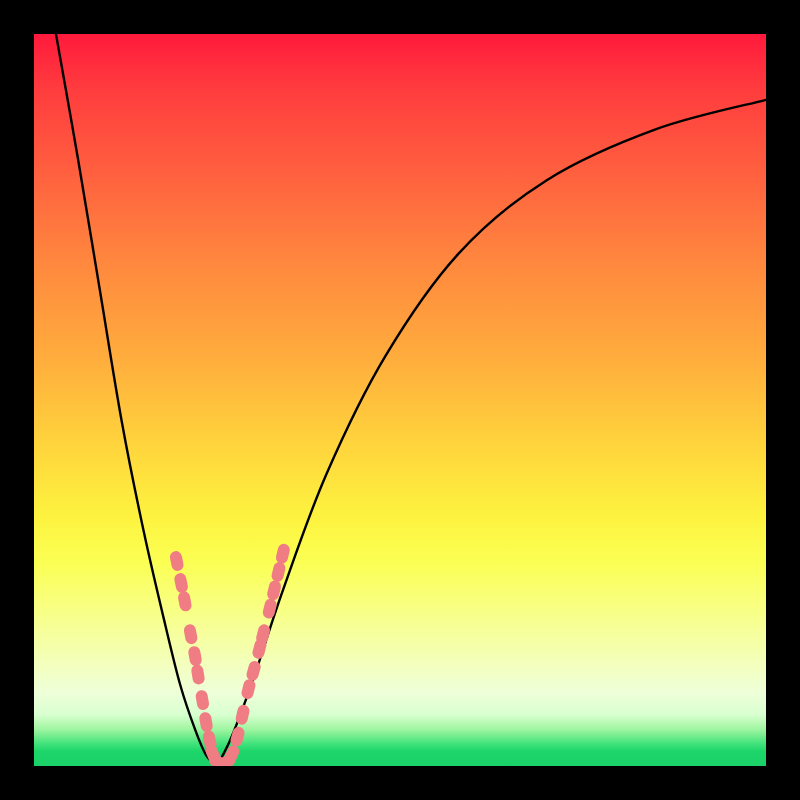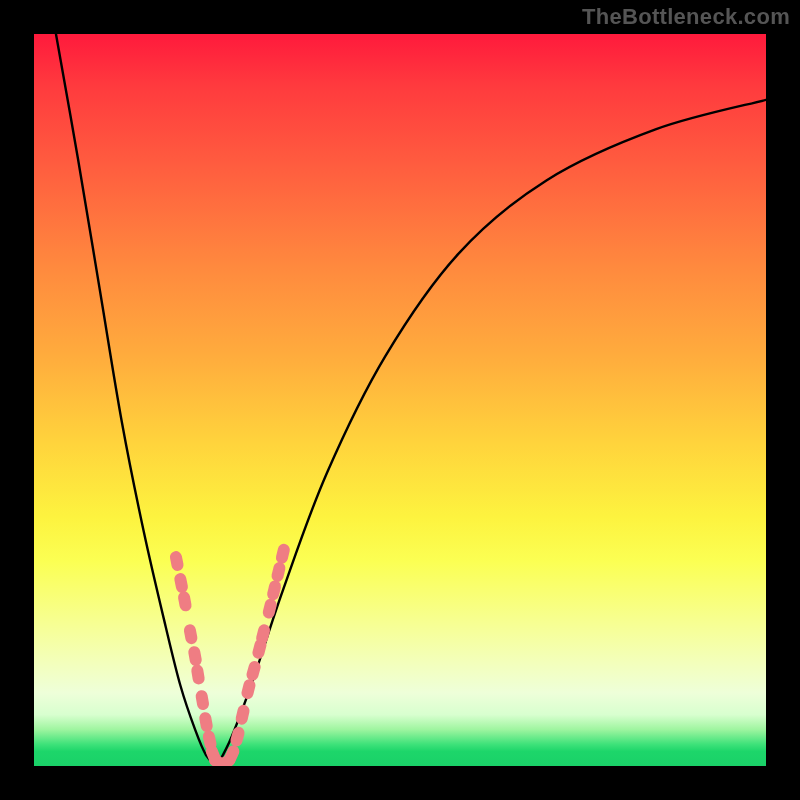--- a/index.html
+++ b/index.html
@@ -61,21 +61,20 @@
   }
   svg.curves {
     position: absolute;
     inset: 0;
   }
 </style>
 </head>
 <body>
 
 <div class="frame">
-  <div class="watermark">TheBottleneck.com</div>
   <div class="plot">
     <div class="gradient"></div>
     <svg class="curves" viewBox="0 0 732 732" preserveAspectRatio="none">
       <g id="curve-layer">
           <path d="M 21.96 0.00 C 25.62 20.74, 36.60 81.74, 43.92 124.44 C 51.24 167.14, 58.56 212.28, 65.88 256.20 C 73.20 300.12, 80.52 347.70, 87.84 387.96 C 95.16 428.22, 102.48 463.60, 109.80 497.76 C 117.12 531.92, 125.66 567.30, 131.76 592.92 C 137.86 618.54, 141.52 634.40, 146.40 651.48 C 151.28 668.56, 156.77 683.81, 161.04 695.40 C 165.31 706.99, 168.36 714.92, 172.02 721.02 C 175.68 727.12, 181.17 730.17, 183.00 732.00" fill="none" stroke="#000000" stroke-width="2.4" stroke-linecap="round"></path>
           <path d="M 183.00 732.00 C 185.44 727.12, 191.54 717.36, 197.64 702.72 C 203.74 688.08, 211.06 668.56, 219.60 644.16 C 228.14 619.76, 236.68 590.48, 248.88 556.32 C 261.08 522.16, 275.72 478.24, 292.80 439.20 C 309.88 400.16, 329.40 358.68, 351.36 322.08 C 373.32 285.48, 397.72 248.88, 424.56 219.60 C 451.40 190.32, 479.46 167.14, 512.40 146.40 C 545.34 125.66, 585.60 108.58, 622.20 95.16 C 658.80 81.74, 713.70 70.76, 732.00 65.88" fill="none" stroke="#000000" stroke-width="2.4" stroke-linecap="round"></path>
         </g>
       <g id="marker-layer">
           <rect x="-10.00" y="-6.00" width="20" height="12" rx="6" ry="6" fill="#ef7d83" stroke="#d65a61" stroke-width="0" transform="translate(142.74 527.04) rotate(78.7)"></rect>
           <rect x="-10.00" y="-6.00" width="20" height="12" rx="6" ry="6" fill="#ef7d83" stroke="#d65a61" stroke-width="0" transform="translate(147.13 549.00) rotate(78.7)"></rect>

